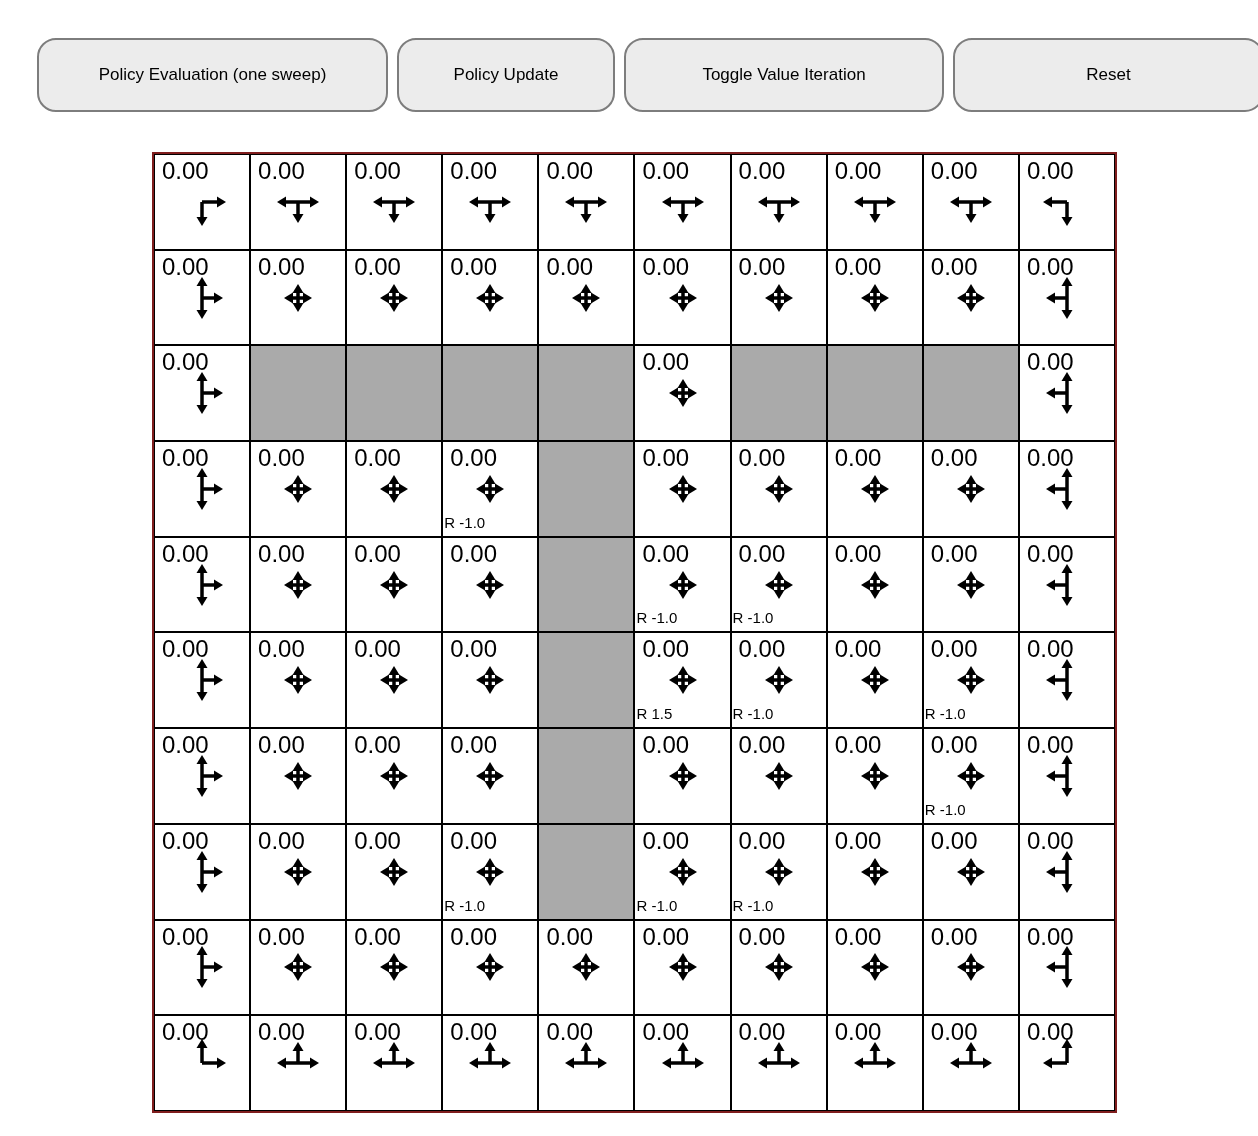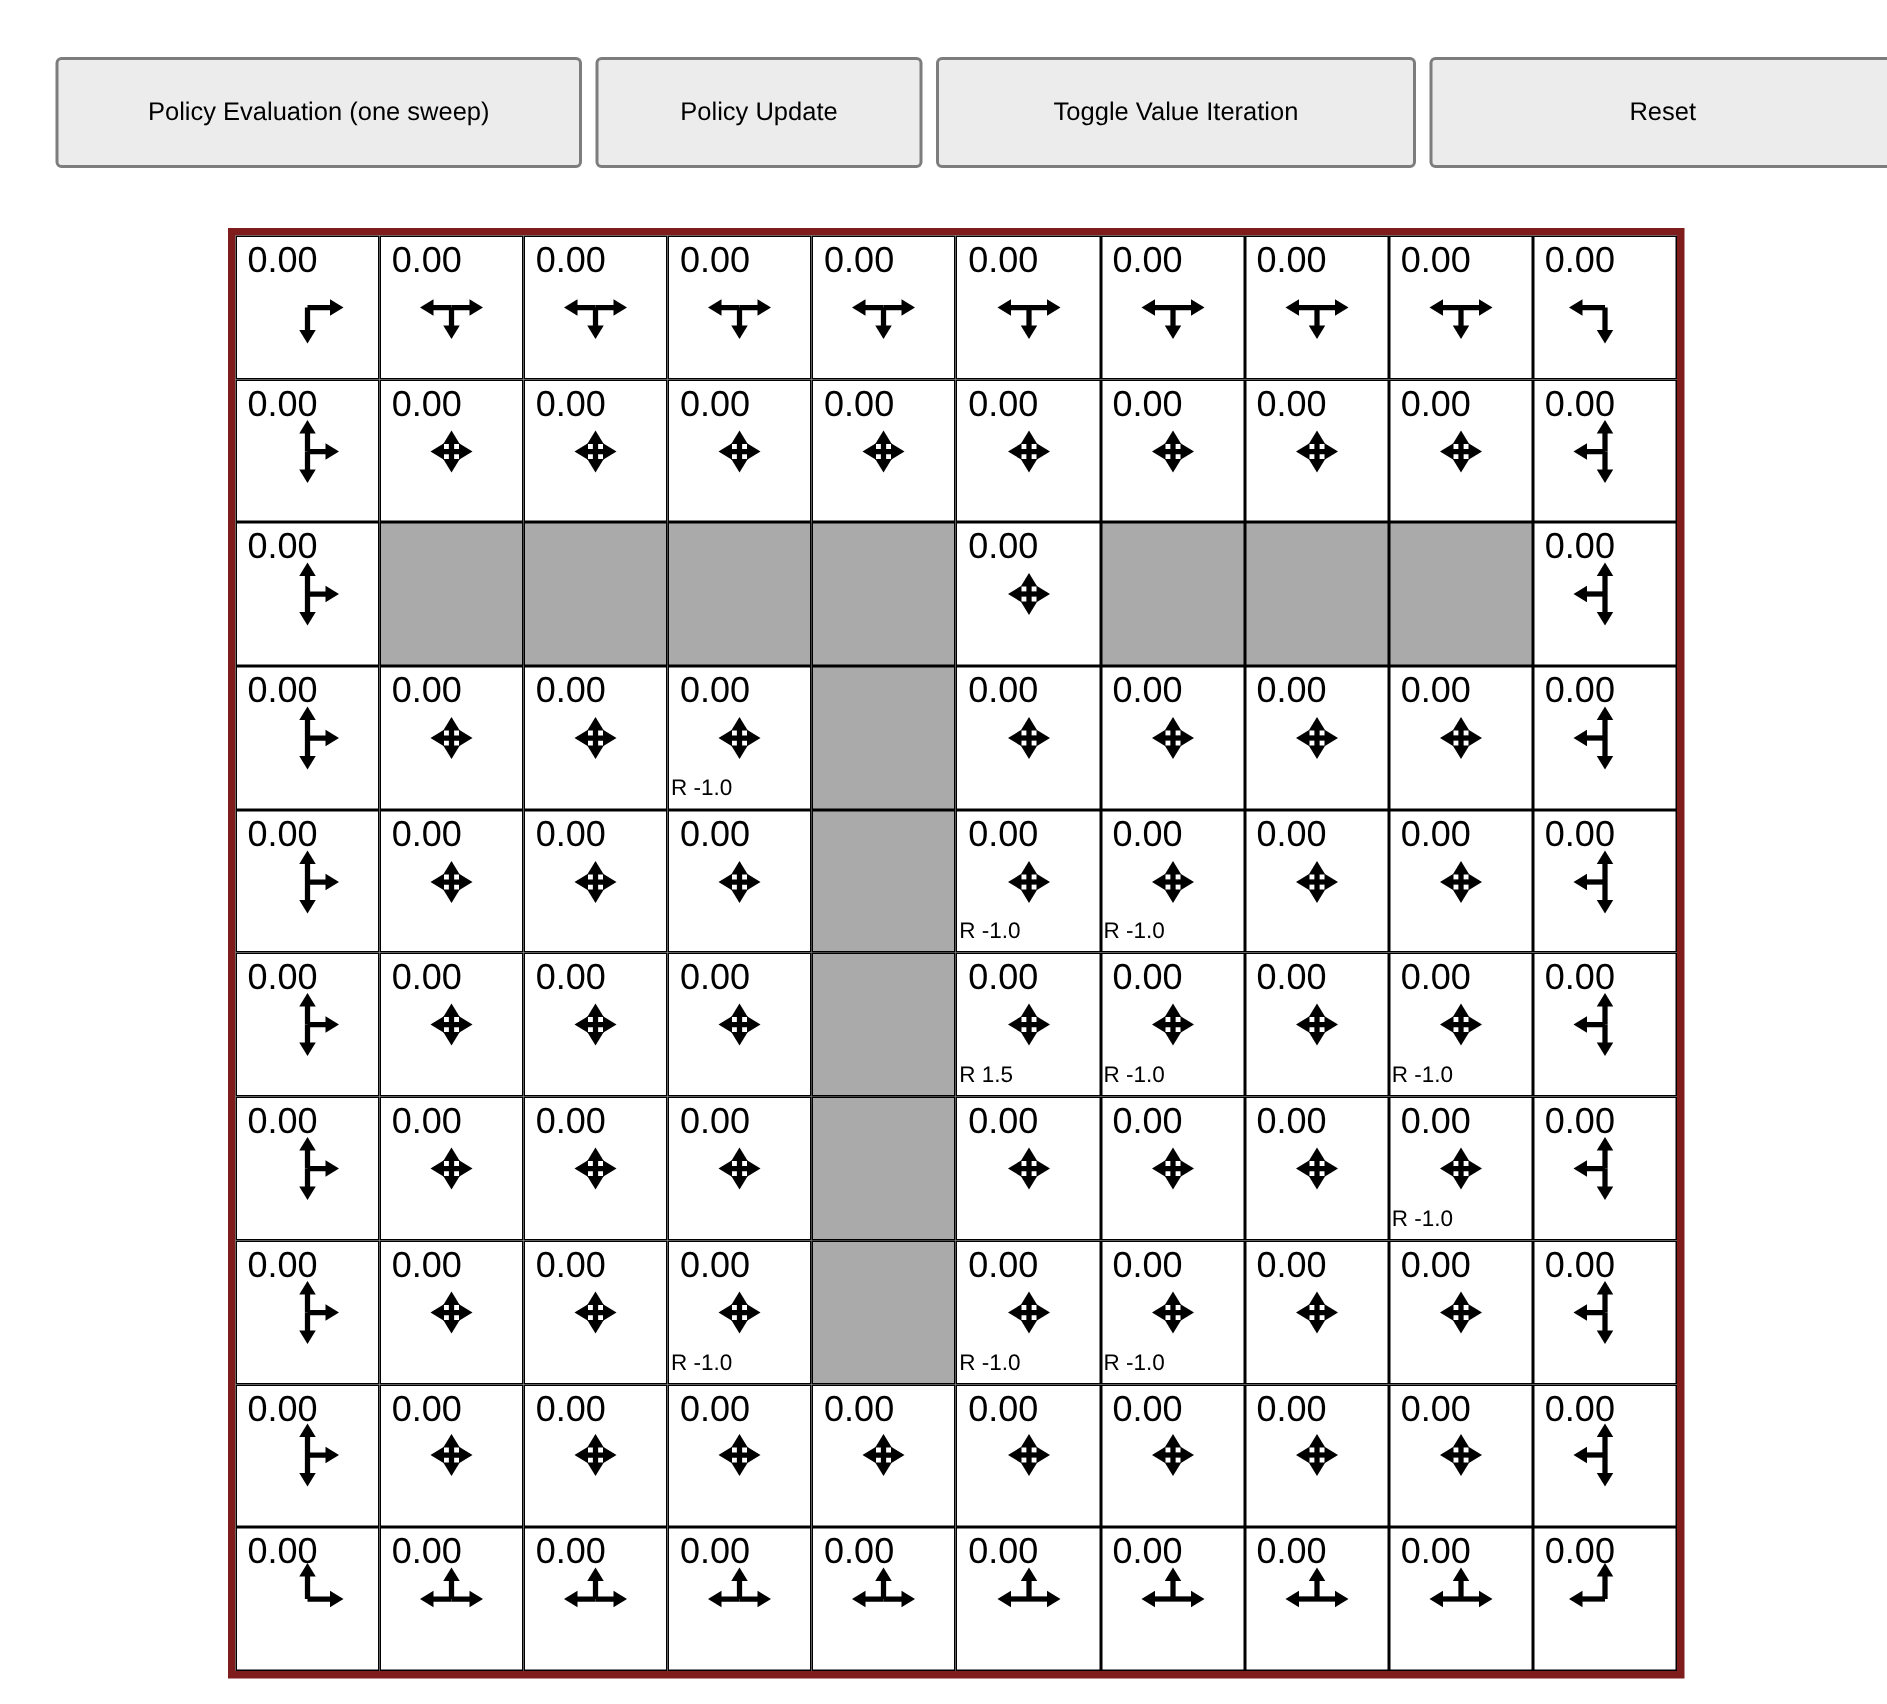--- a/index.html
+++ b/index.html
@@ -2,33 +2,33 @@
 <html><head>
 <meta charset="utf-8">
 <style>
   html,body{margin:0;padding:0;}
   body{
     width:1258px;height:1136px;background:#ffffff;position:relative;
     font-family:"Liberation Sans",sans-serif;color:#000;
   }
   .toolbar{position:absolute;left:37px;top:38px;display:flex;gap:9px;}
   .btn{
-    height:74px;background:#ececec;border:2px solid #7d7d7d;border-radius:4px;
+    height:74px;background:#ececec;border:2px solid #7d7d7d;border-radius:19px;
     display:flex;align-items:center;justify-content:center;
     font-family:"Liberation Sans",sans-serif;font-size:17px;color:#000;cursor:pointer;
     box-sizing:border-box;
   }
   .btn:nth-child(1){width:351px}
   .btn:nth-child(2){width:218px}
   .btn:nth-child(3){width:320px}
   .btn:nth-child(4){width:311px}
   .gridworld{
     position:absolute;left:152px;top:152px;width:961px;height:957px;
     display:grid;grid-template-columns:repeat(10,1fr);grid-template-rows:repeat(10,1fr);
-    border:5px solid #7f1d1d;
+    border:2px solid #7f1d1d;
   }
   .cell{position:relative;border:1px solid #000;background:#fff;box-sizing:border-box;overflow:visible;}
   .cell.wall{background:#aaaaaa;}
   .val{position:absolute;top:3px;left:7px;font-size:24px;line-height:1.1;white-space:nowrap;}
   .rew{position:absolute;bottom:5px;left:1px;font-size:15px;white-space:nowrap;}
   .arrows{position:absolute;left:50%;top:50%;transform:translate(-50%,-50%);}
 </style>
 </head>
 <body>
 

